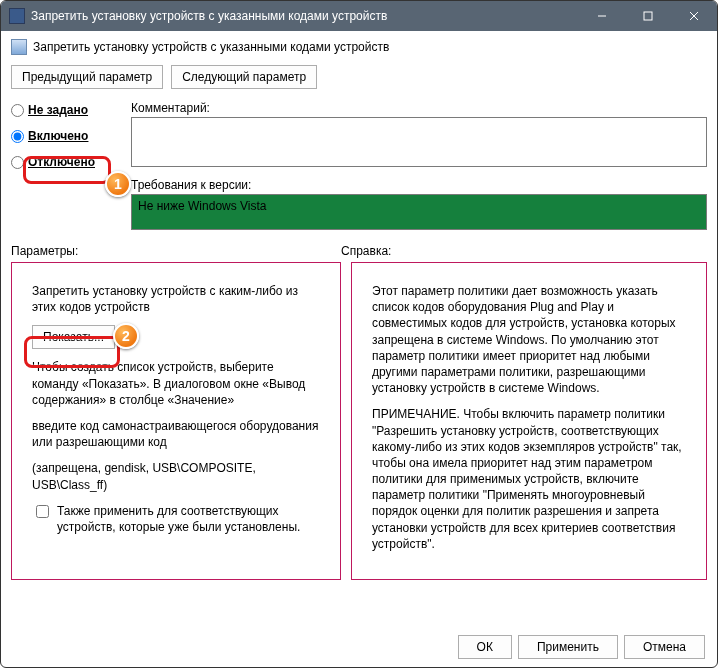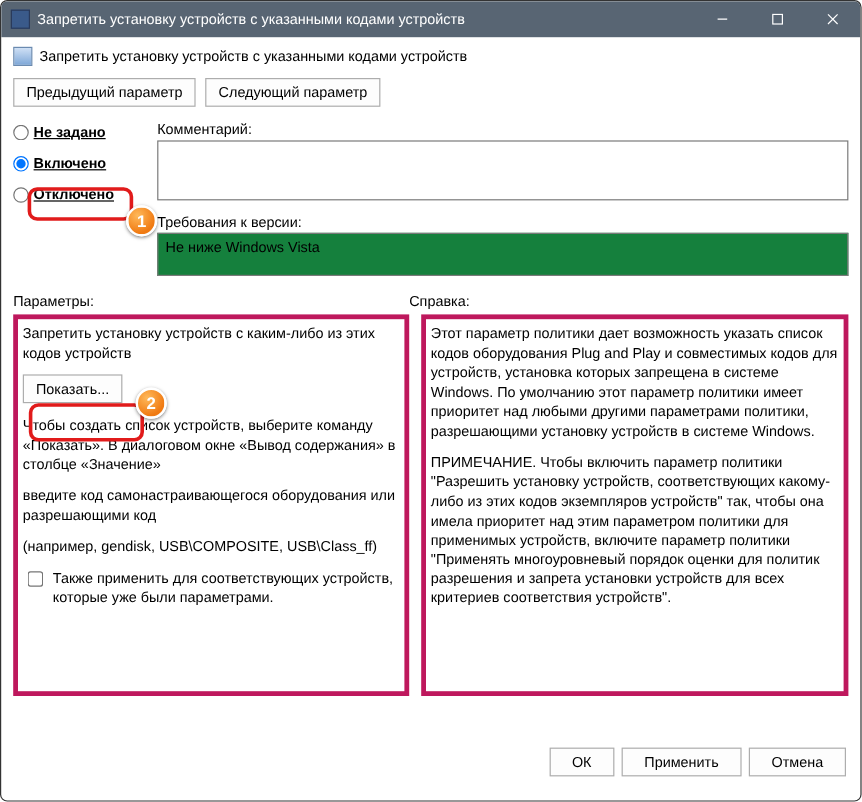--- a/index.html
+++ b/index.html
@@ -75,34 +75,34 @@
     resize: none;
   }
   .comment-box { height: 50px; }
   .req-box { height: 36px; padding: 4px 6px; overflow-y: scroll; background: #15803d; }
   
   .labels-row { display: flex; margin-top: 14px; margin-bottom: 4px; }
   .labels-row .l1 { width: 330px; }
   .labels-row .l2 { flex: 1; }
   .lower { display: flex; gap: 10px; }
   .panel {
-    border: 4px solid #be185d;
-    padding: 4px;
+    border: 1px solid #be185d;
+    padding: 20px;
     overflow-y: scroll;
     line-height: 1.35;
     height: 318px;
   }
   .panel.left { width: 330px; }
   .panel.right { flex: 1; }
   .checkbox-row { display: flex; align-items: flex-start; gap: 5px; margin-top: 6px; }
   .checkbox-row input { margin-top: 2px; }
   
   .bottombar {
     position: absolute;
-    bottom: 20px; right: 12px;
+    bottom: 8px; right: 12px;
     display: flex; gap: 6px;
   }
   .bottombar .btn { padding: 4px 18px; }
   
   .hl {
     position: absolute;
     border: 3px solid #e11b1b;
     border-radius: 8px;
     pointer-events: none;
     box-shadow: 0 0 0 1px rgba(255,255,255,0.3) inset;
@@ -186,24 +186,24 @@
     <div class="l1">Параметры:</div>
     <div class="l2">Справка:</div>
   </div>
 
   <div class="lower">
     <div class="panel left">
       <div class="para">Запретить установку устройств с каким-либо из этих кодов устройств</div>
       <button class="btn" style="margin-bottom:10px;">Показать...</button>
       <div class="para">Чтобы создать список устройств, выберите команду «Показать». В диалоговом окне «Вывод содержания» в столбце «Значение»</div>
       <div class="para">введите код самонастраивающегося оборудования или разрешающими код</div>
-      <div class="para">(например, gendisk, USB\COMPOSITE, USB\Class_ff)</div>
+      <div class="para">(запрещена, gendisk, USB\COMPOSITE, USB\Class_ff)</div>
       <div class="checkbox-row">
         <input type="checkbox" style="">
-        <span>Также применить для соответствующих устройств, которые уже были параметрами.</span>
+        <span>Также применить для соответствующих устройств, которые уже были установлены.</span>
       </div>
     </div>
     <div class="panel right">
       <div class="para">Этот параметр политики дает возможность указать список кодов оборудования Plug and Play и совместимых кодов для устройств, установка которых запрещена в системе Windows. По умолчанию этот параметр политики имеет приоритет над любыми другими параметрами политики, разрешающими установку устройств в системе Windows.</div>
       <div class="para">ПРИМЕЧАНИЕ. Чтобы включить параметр политики "Разрешить установку устройств, соответствующих какому-либо из этих кодов экземпляров устройств" так, чтобы она имела приоритет над этим параметром политики для применимых устройств, включите параметр политики "Применять многоуровневый порядок оценки для политик разрешения и запрета установки устройств для всех критериев соответствия устройств".</div>
     </div>
   </div>
 </div>
 
 <div class="bottombar">

